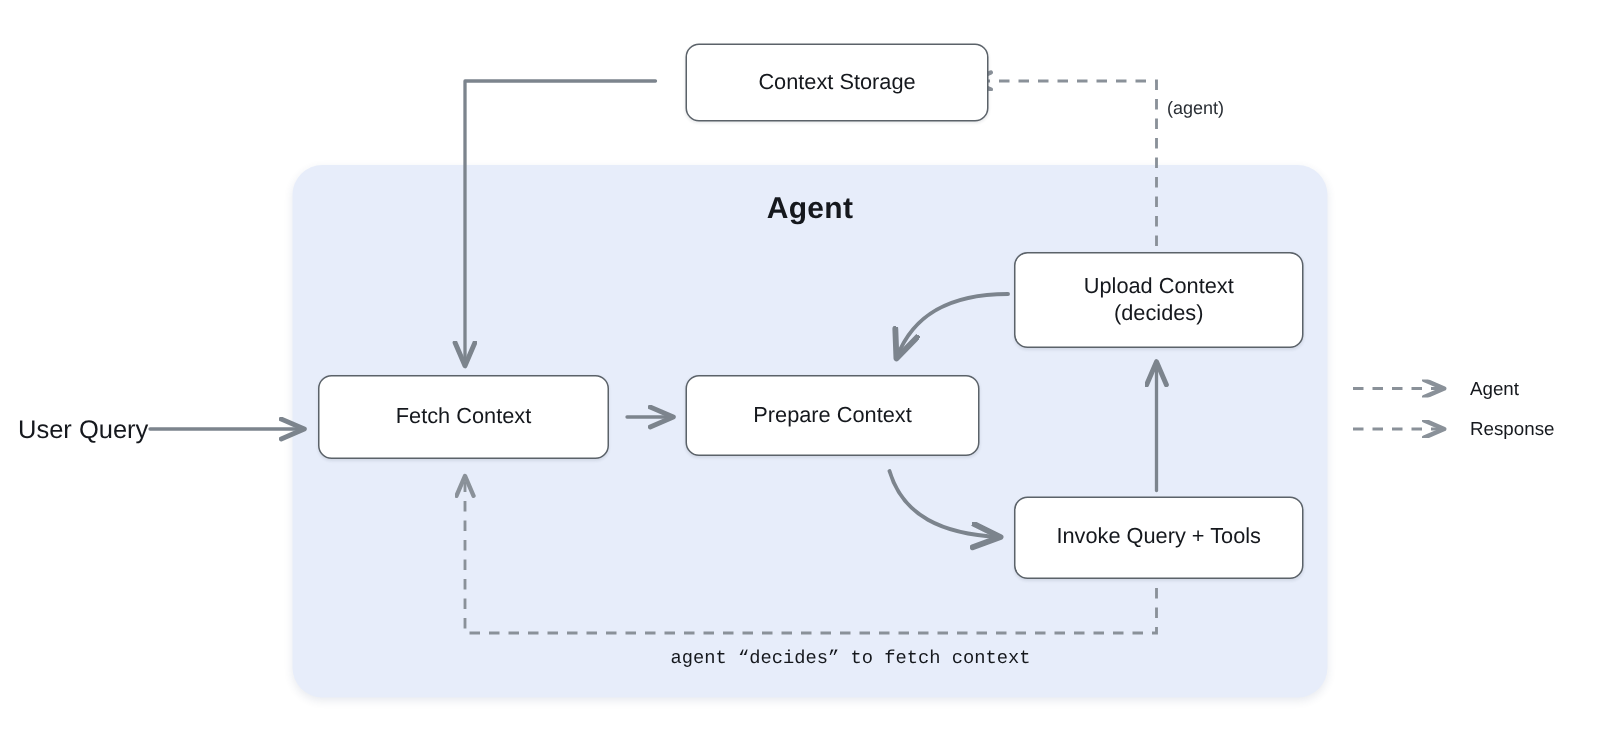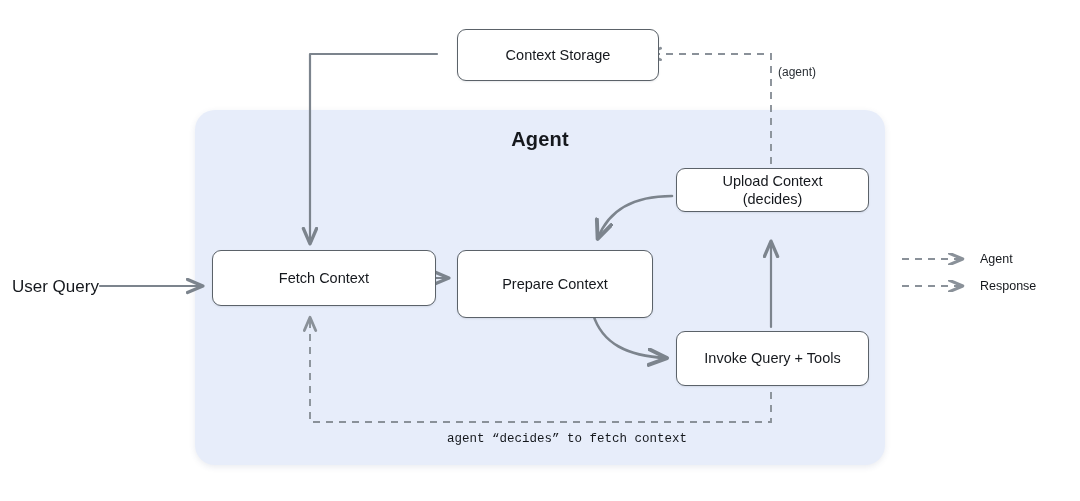--- a/index.html
+++ b/index.html
@@ -59,23 +59,23 @@
     text-align: center;
     font-size: 14.5px;
     color: #15181d;
     line-height: 1.25;
     box-shadow: 0 1px 2px rgba(30, 40, 60, 0.10);
   }
   .node span { display: block; }
   .node .l2 { display: block; }
 
   #node-context-storage { left: 441px; top: 29px;  width: 202px; height: 52px; margin-left: 16px; }
-  #node-fetch-context   { left: 212px; top: 250px; width: 224px; height: 56px; }
-  #node-prepare-context { left: 457px; top: 250px; width: 196px; height: 68px; }
-  #node-upload-context  { left: 676px; top: 168px; width: 193px; height: 44px; }
+  #node-fetch-context   { left: 212px; top: 250px; width: 194px; height: 56px; }
+  #node-prepare-context { left: 457px; top: 250px; width: 196px; height: 54px; }
+  #node-upload-context  { left: 676px; top: 168px; width: 193px; height: 64px; }
   #node-invoke-llms     { left: 676px; top: 331px; width: 193px; height: 55px; }
 
   .label {
     position: absolute;
     font-size: 13.5px;
     color: #15181d;
     white-space: nowrap;
   }
   #label-user-query { left: 12px; top: 277px; font-size: 17px; }
   #label-async      { left: 778px; top: 65px;  font-size: 12px; color: #2a2f35; }

